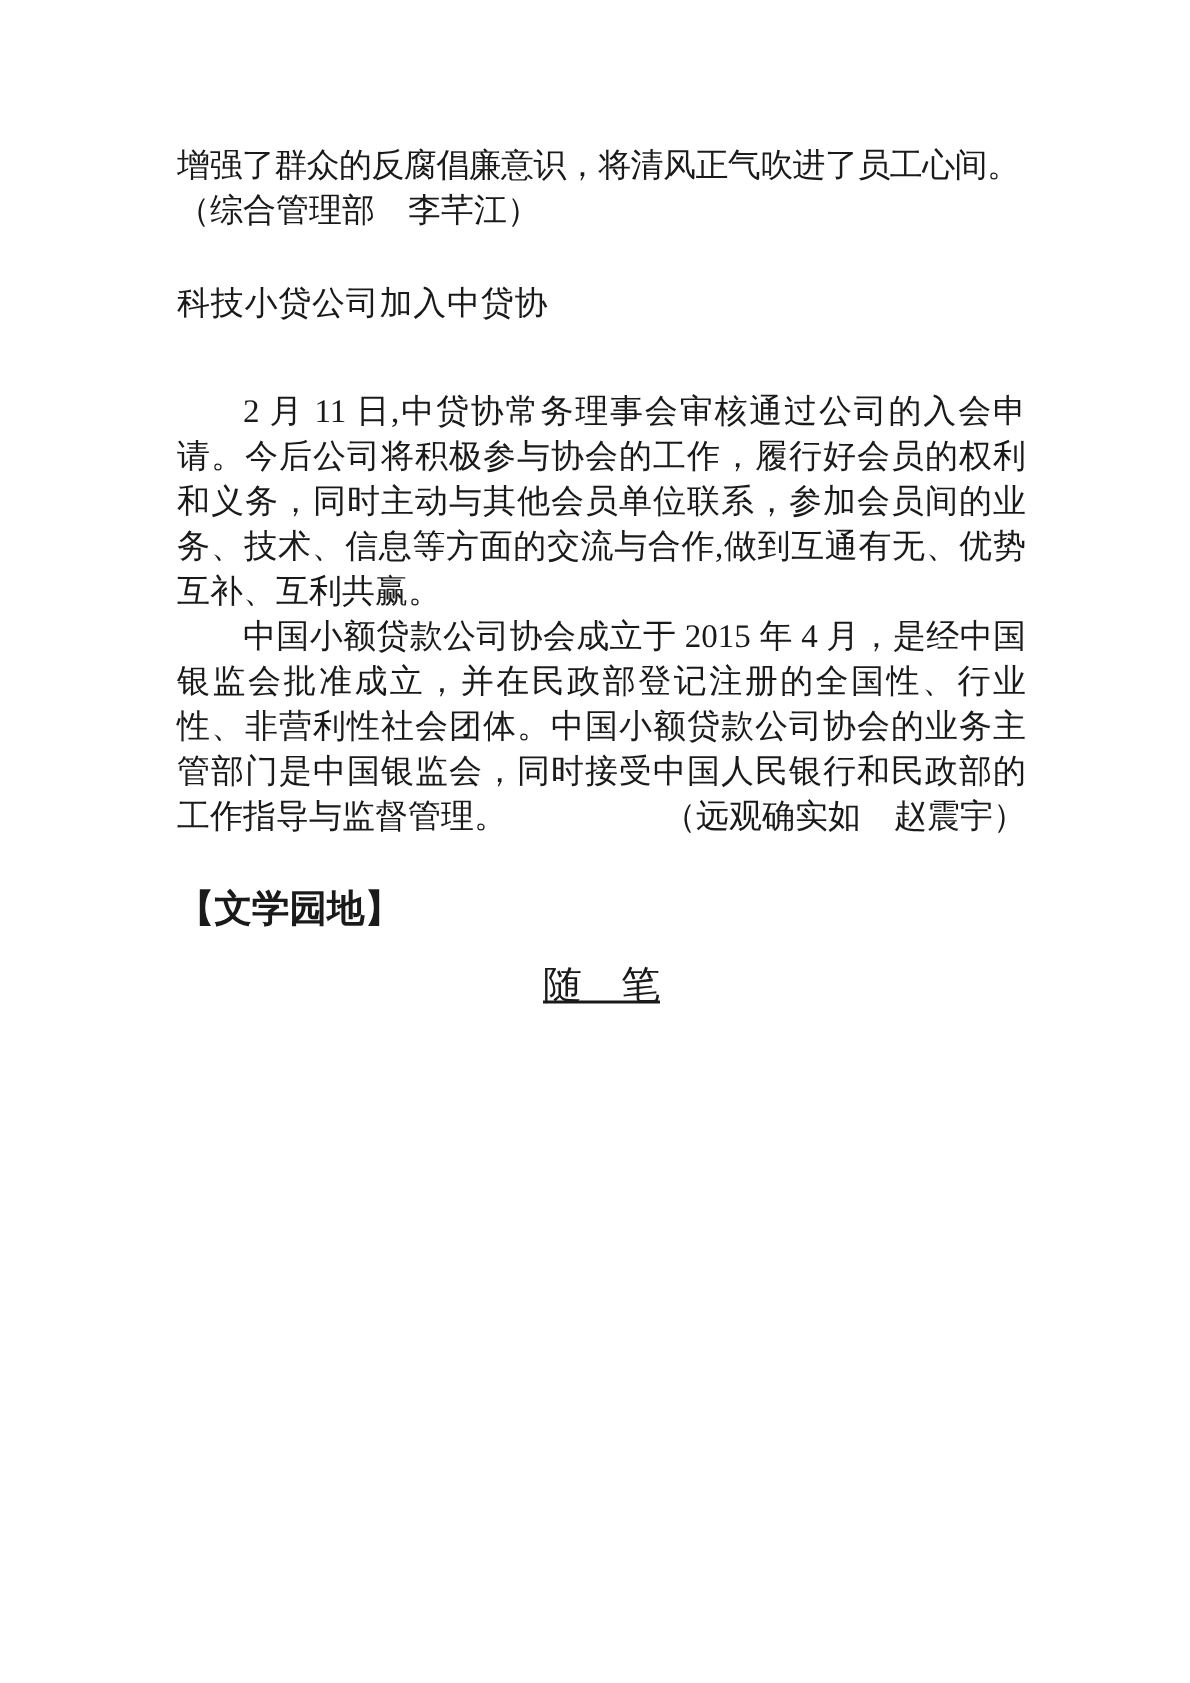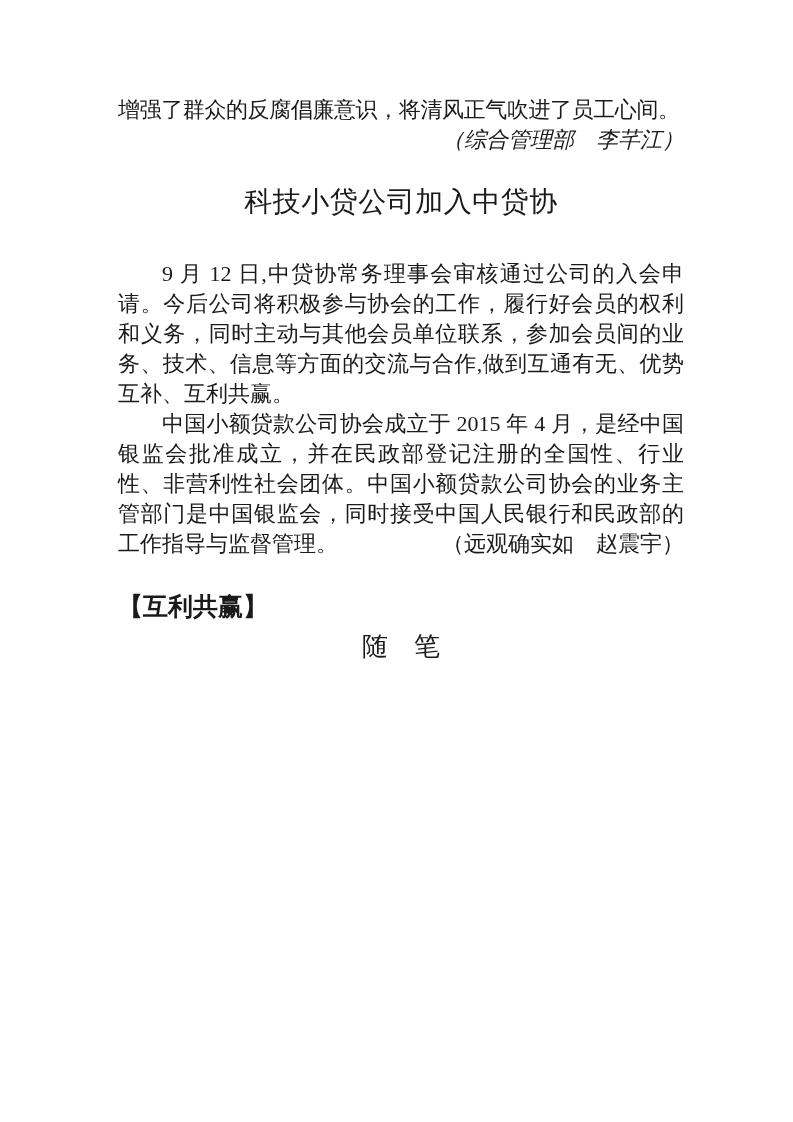--- a/index.html
+++ b/index.html
@@ -25,29 +25,27 @@
   p { margin: 0; }
   .body-line {
     font-size: 22px;
     line-height: 30px;
   }
   .closing-line {
     text-align: justify;
     letter-spacing: -0.4px;
   }
   .signature-line {
-    text-align: right;
-    font-style: italic;
   }
   .article-title {
     font-family: "Liberation Sans", "DejaVu Sans", sans-serif;
     font-weight: 500;
-    font-size: 28px;
+    font-size: 22px;
     line-height: 30px;
-    text-align: center;
+    text-align: left;
     margin: 32px 0 42px 0;
     letter-spacing: 0.5px;
   }
   .body-para {
     font-size: 22px;
     line-height: 30px;
     text-align: justify;
     text-indent: 2em;
   }
   .sig-inline {
@@ -59,21 +57,22 @@
     line-height: 30px;
     font-weight: bold;
     margin-top: 33px;
   }
   .essay-title {
     font-family: "Liberation Sans", "DejaVu Sans", sans-serif;
     font-weight: 500;
     font-size: 26px;
     line-height: 32px;
     text-align: center;
-    margin: 8px 0 28px 0;
+    margin: 18px 0 28px 0;
+    text-decoration: underline;
   }
   .page-number {
     position: absolute;
     top: 1036px;
     left: 0;
     width: 100%;
     text-align: center;
     font-size: 14px;
     line-height: 20px;
     color: #333333;
@@ -85,25 +84,25 @@
 <div class="page">
   <div class="content">
 
     <p class="body-line closing-line">增强了群众的反腐倡廉意识，将清风正气吹进了员工心间。</p>
 
     <p class="body-line signature-line">（综合管理部　李芊江）</p>
 
     <h1 class="article-title">科技小贷公司加入中贷协</h1>
 
 
-    <p class="body-para">9 月 12 日,中贷协常务理事会审核通过公司的入会申请。今后公司将积极参与协会的工作，履行好会员的权利和义务，同时主动与其他会员单位联系，参加会员间的业务、技术、信息等方面的交流与合作,做到互通有无、优势互补、互利共赢。</p>
+    <p class="body-para">2 月 11 日,中贷协常务理事会审核通过公司的入会申请。今后公司将积极参与协会的工作，履行好会员的权利和义务，同时主动与其他会员单位联系，参加会员间的业务、技术、信息等方面的交流与合作,做到互通有无、优势互补、互利共赢。</p>
 
     <p class="body-para"><span>中国小额贷款公司协会成立于 2015 年 4 月，是经中国银监会批准成立，并在民政部登记注册的全国性、行业性、非营利性社会团体。中国小额贷款公司协会的业务主管部门是中国银监会，同时接受中国人民银行和民政部的工作指导与监督管理。</span><span class="sig-inline">（远观确实如　赵震宇）</span></p>
 
-    <div class="section-label">【互利共赢】</div>
+    <div class="section-label">【文学园地】</div>
 
     <h2 class="essay-title">随　笔</h2>
 
 
   </div>
 
   <div class="page-number">7</div>
 </div>
 
 </body></html>

